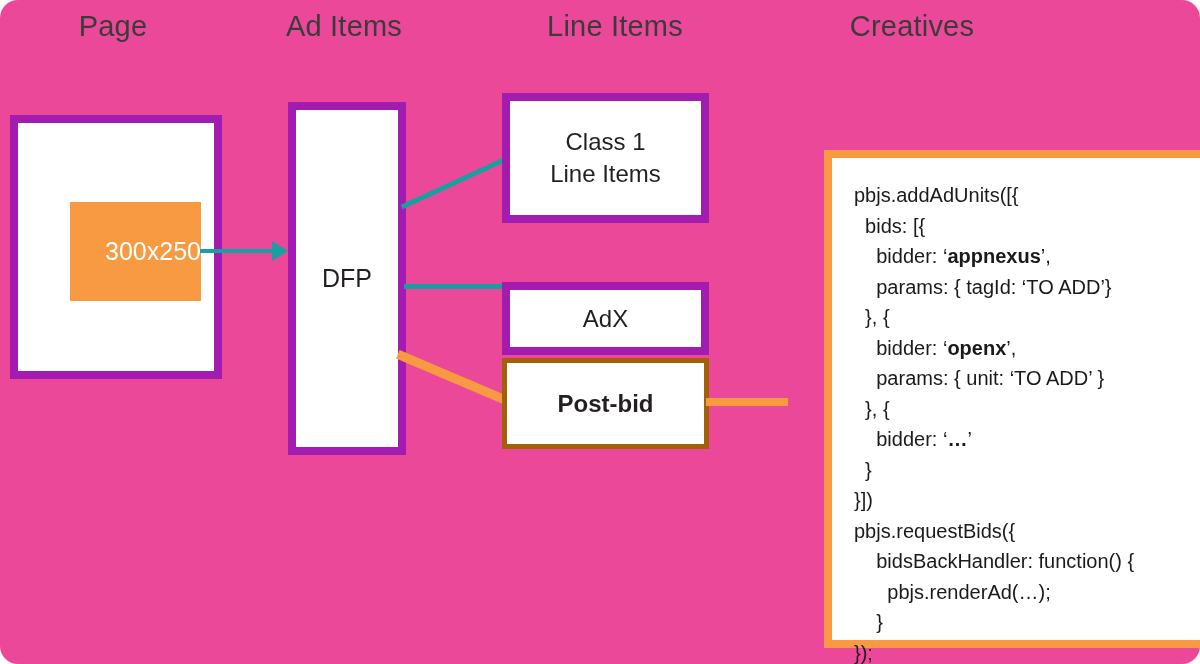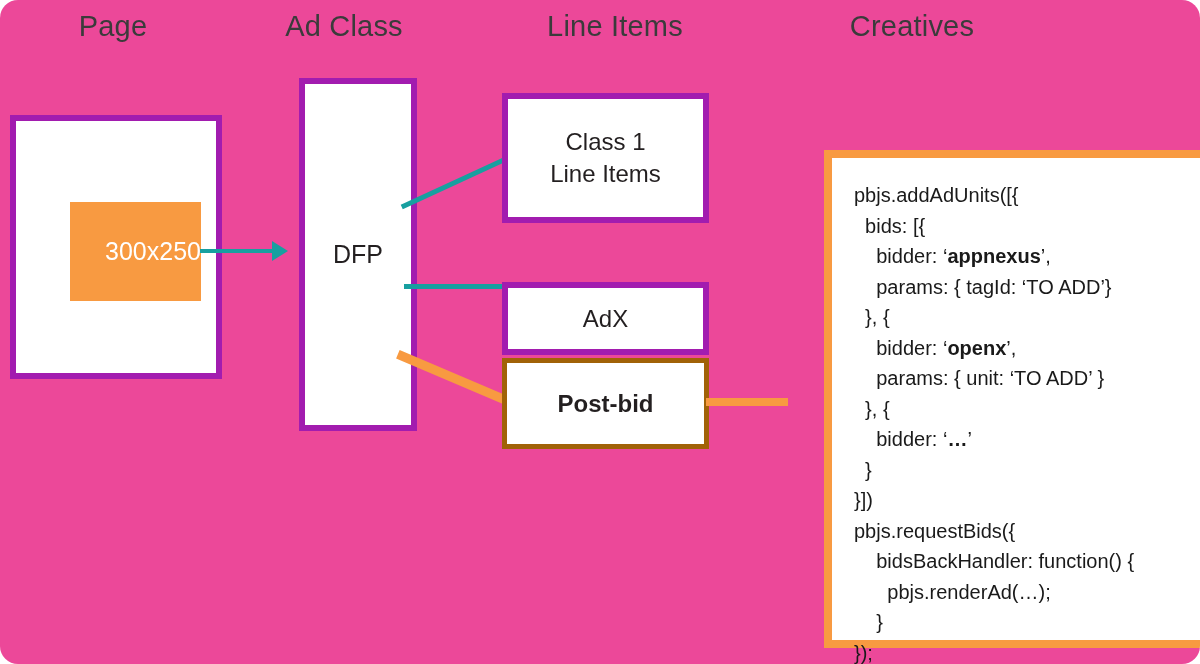--- a/index.html
+++ b/index.html
@@ -40,21 +40,21 @@
   
   .box {
     position: absolute;
     box-sizing: border-box;
     background: #ffffff;
     display: flex;
     align-items: center;
     justify-content: center;
     text-align: center;
   }
-  .box-teal   { border: 6px solid #a21caf; }
+  .box-teal   { border: 8px solid #a21caf; }
   .box-orange { border: 5px solid #a16207; }
 
   #page-box {
     left: 10px;  top: 115px;
     width: 212px; height: 264px;
   }
 
   #ad-slot {
     position: absolute;
     left: 70px; top: 202px;
@@ -62,24 +62,23 @@
     background: #f89a41;
     display: flex;
     align-items: center;
     justify-content: flex-end;
     color: #ffffff;
     font-size: 25px;
     line-height: 1;
   }
 
   #dfp-box {
-    left: 288px; top: 78px;
+    left: 288px; top: 102px;
     width: 118px; height: 353px;
     font-size: 25px;
-    margin-left: 11px;
   }
 
   #class1-box {
     left: 502px; top: 93px;
     width: 207px; height: 130px;
     font-size: 24px;
     line-height: 1.32;
   }
 
   #adx-box {
@@ -164,21 +163,21 @@
     left: 706px; top: 398px;
     width: 82px; height: 8px;
   }
 </style>
 </head>
 <body>
 
 <div id="canvas">
 
   <div class="col-header" id="hdr-page">Page</div>
-  <div class="col-header" id="hdr-adserver">Ad Class</div>
+  <div class="col-header" id="hdr-adserver">Ad Items</div>
   <div class="col-header" id="hdr-lineitems">Line Items</div>
   <div class="col-header" id="hdr-creatives">Creatives</div>
 
   <div class="box box-teal" id="page-box"></div>
 
   <div id="ad-slot">
     <span>300x250</span>
   </div>
 
   <div class="conn" id="arrow-line"></div>

